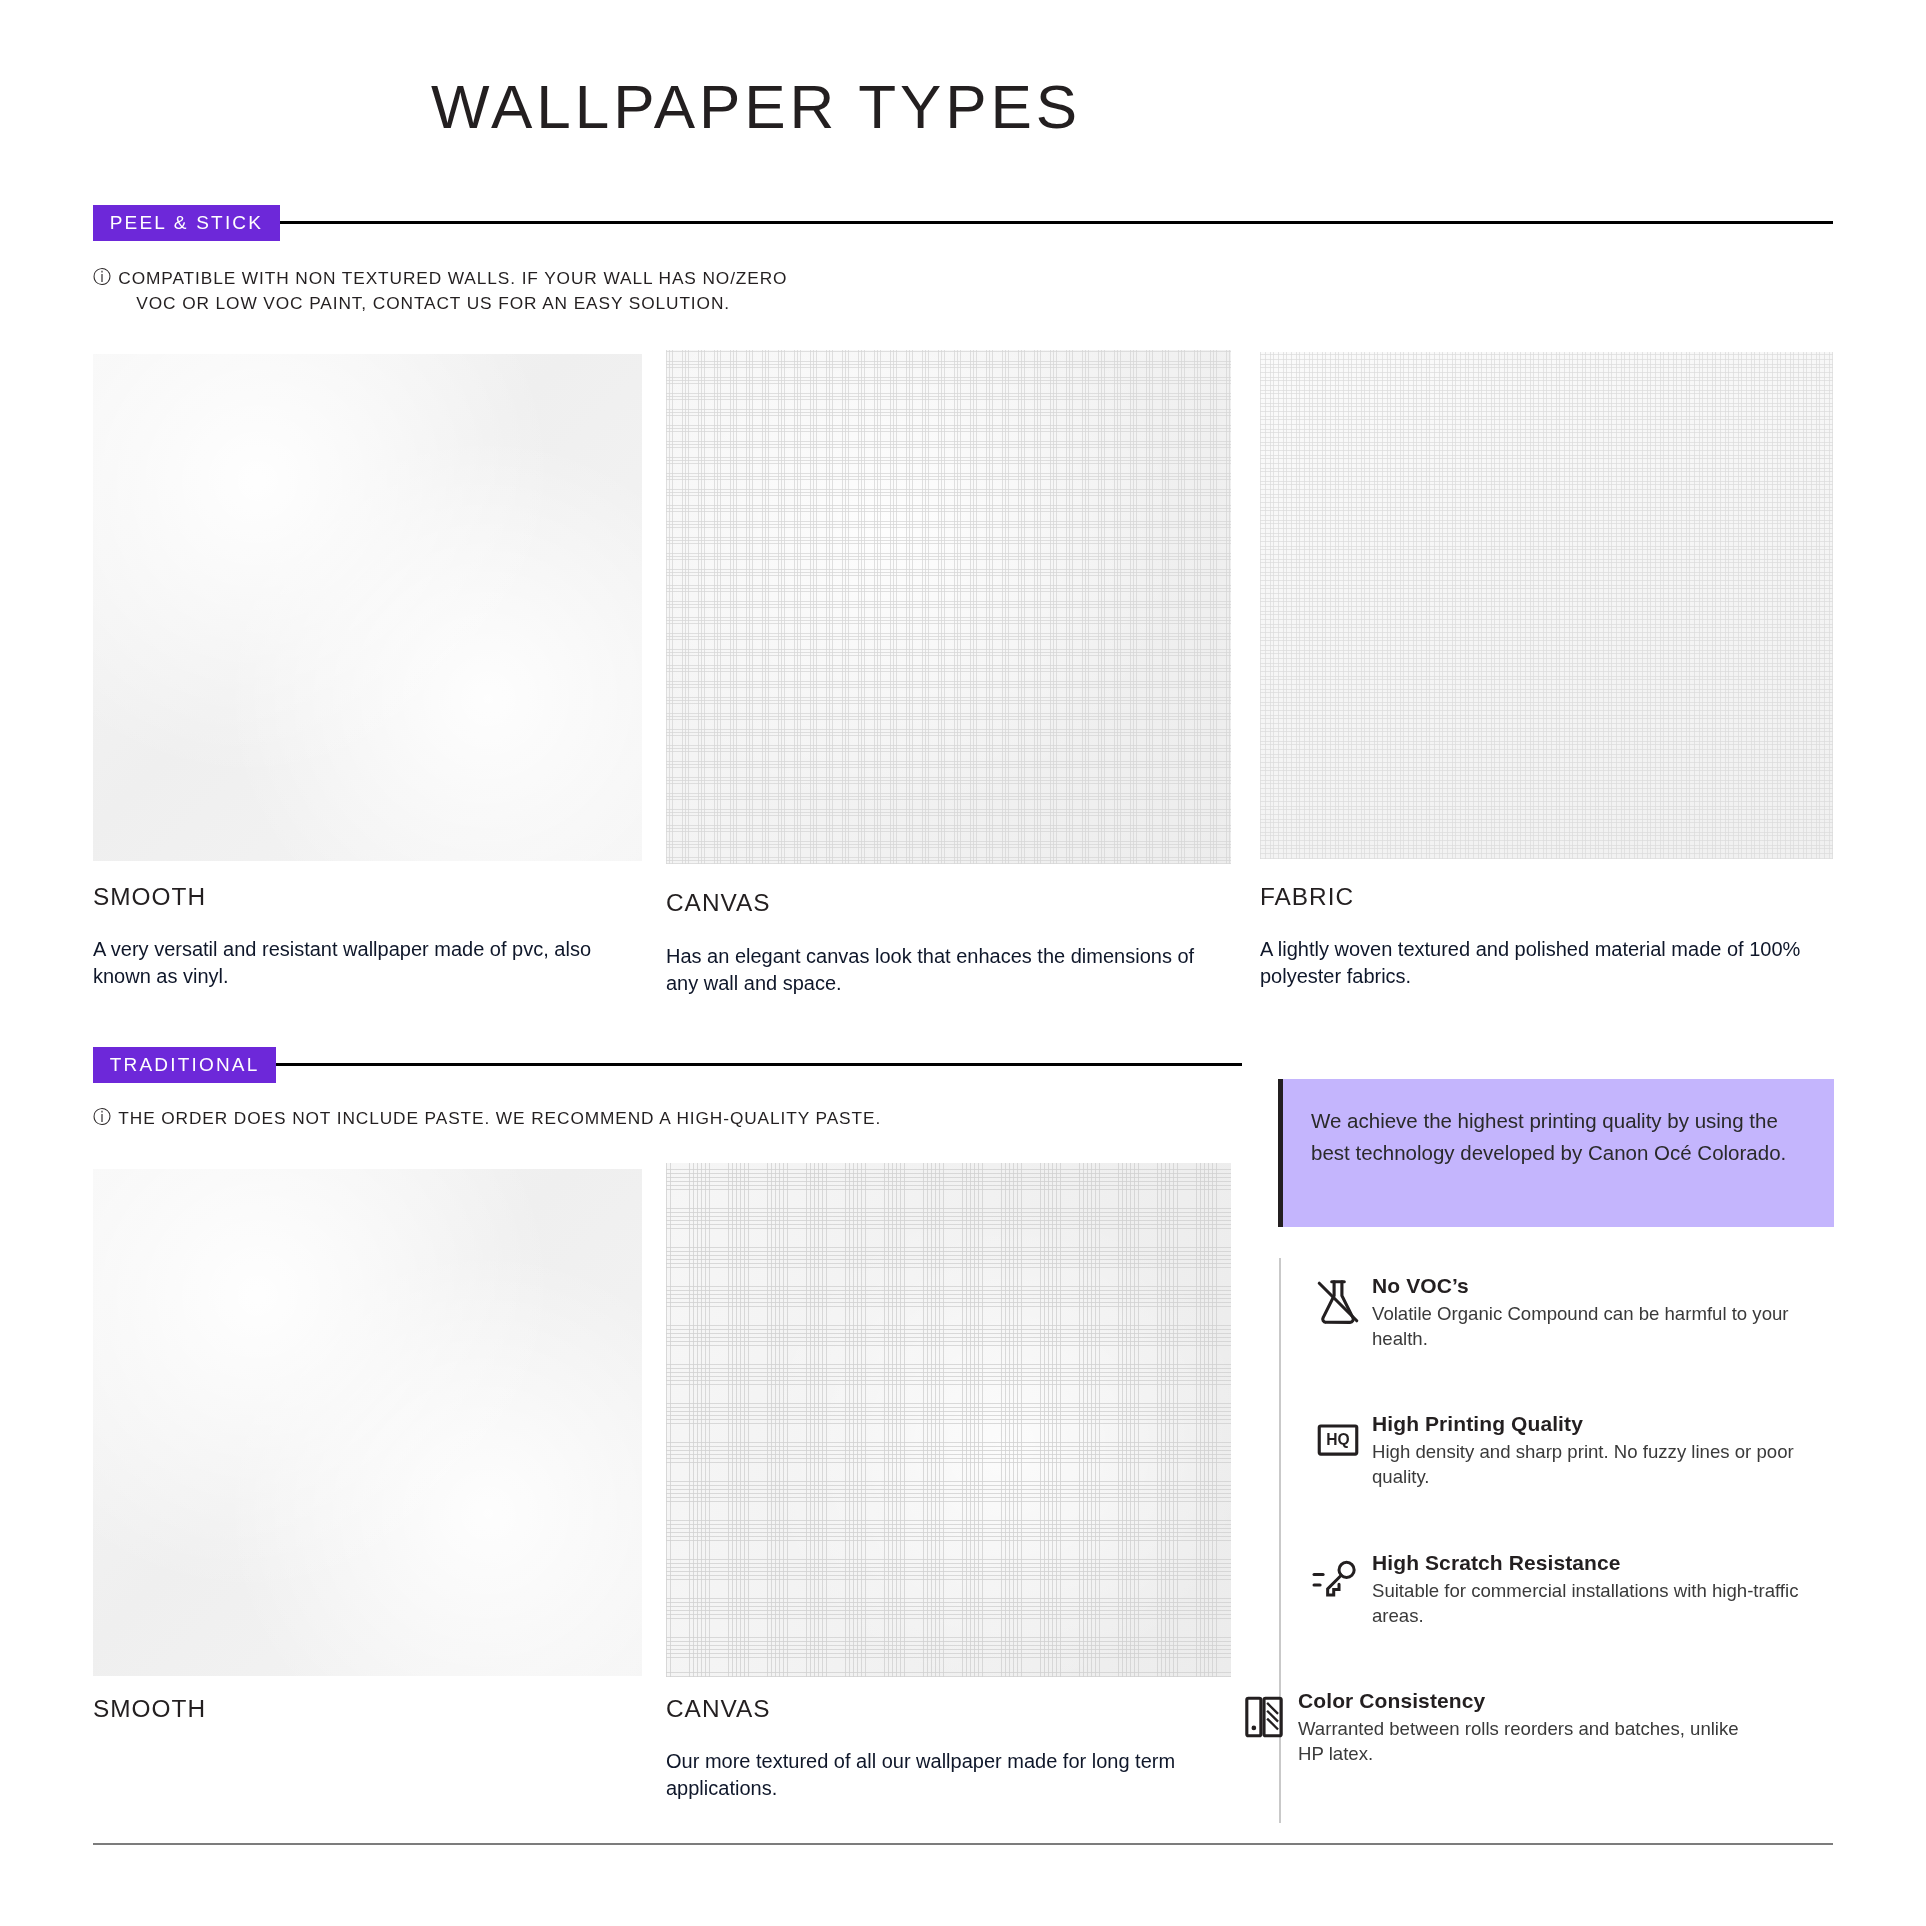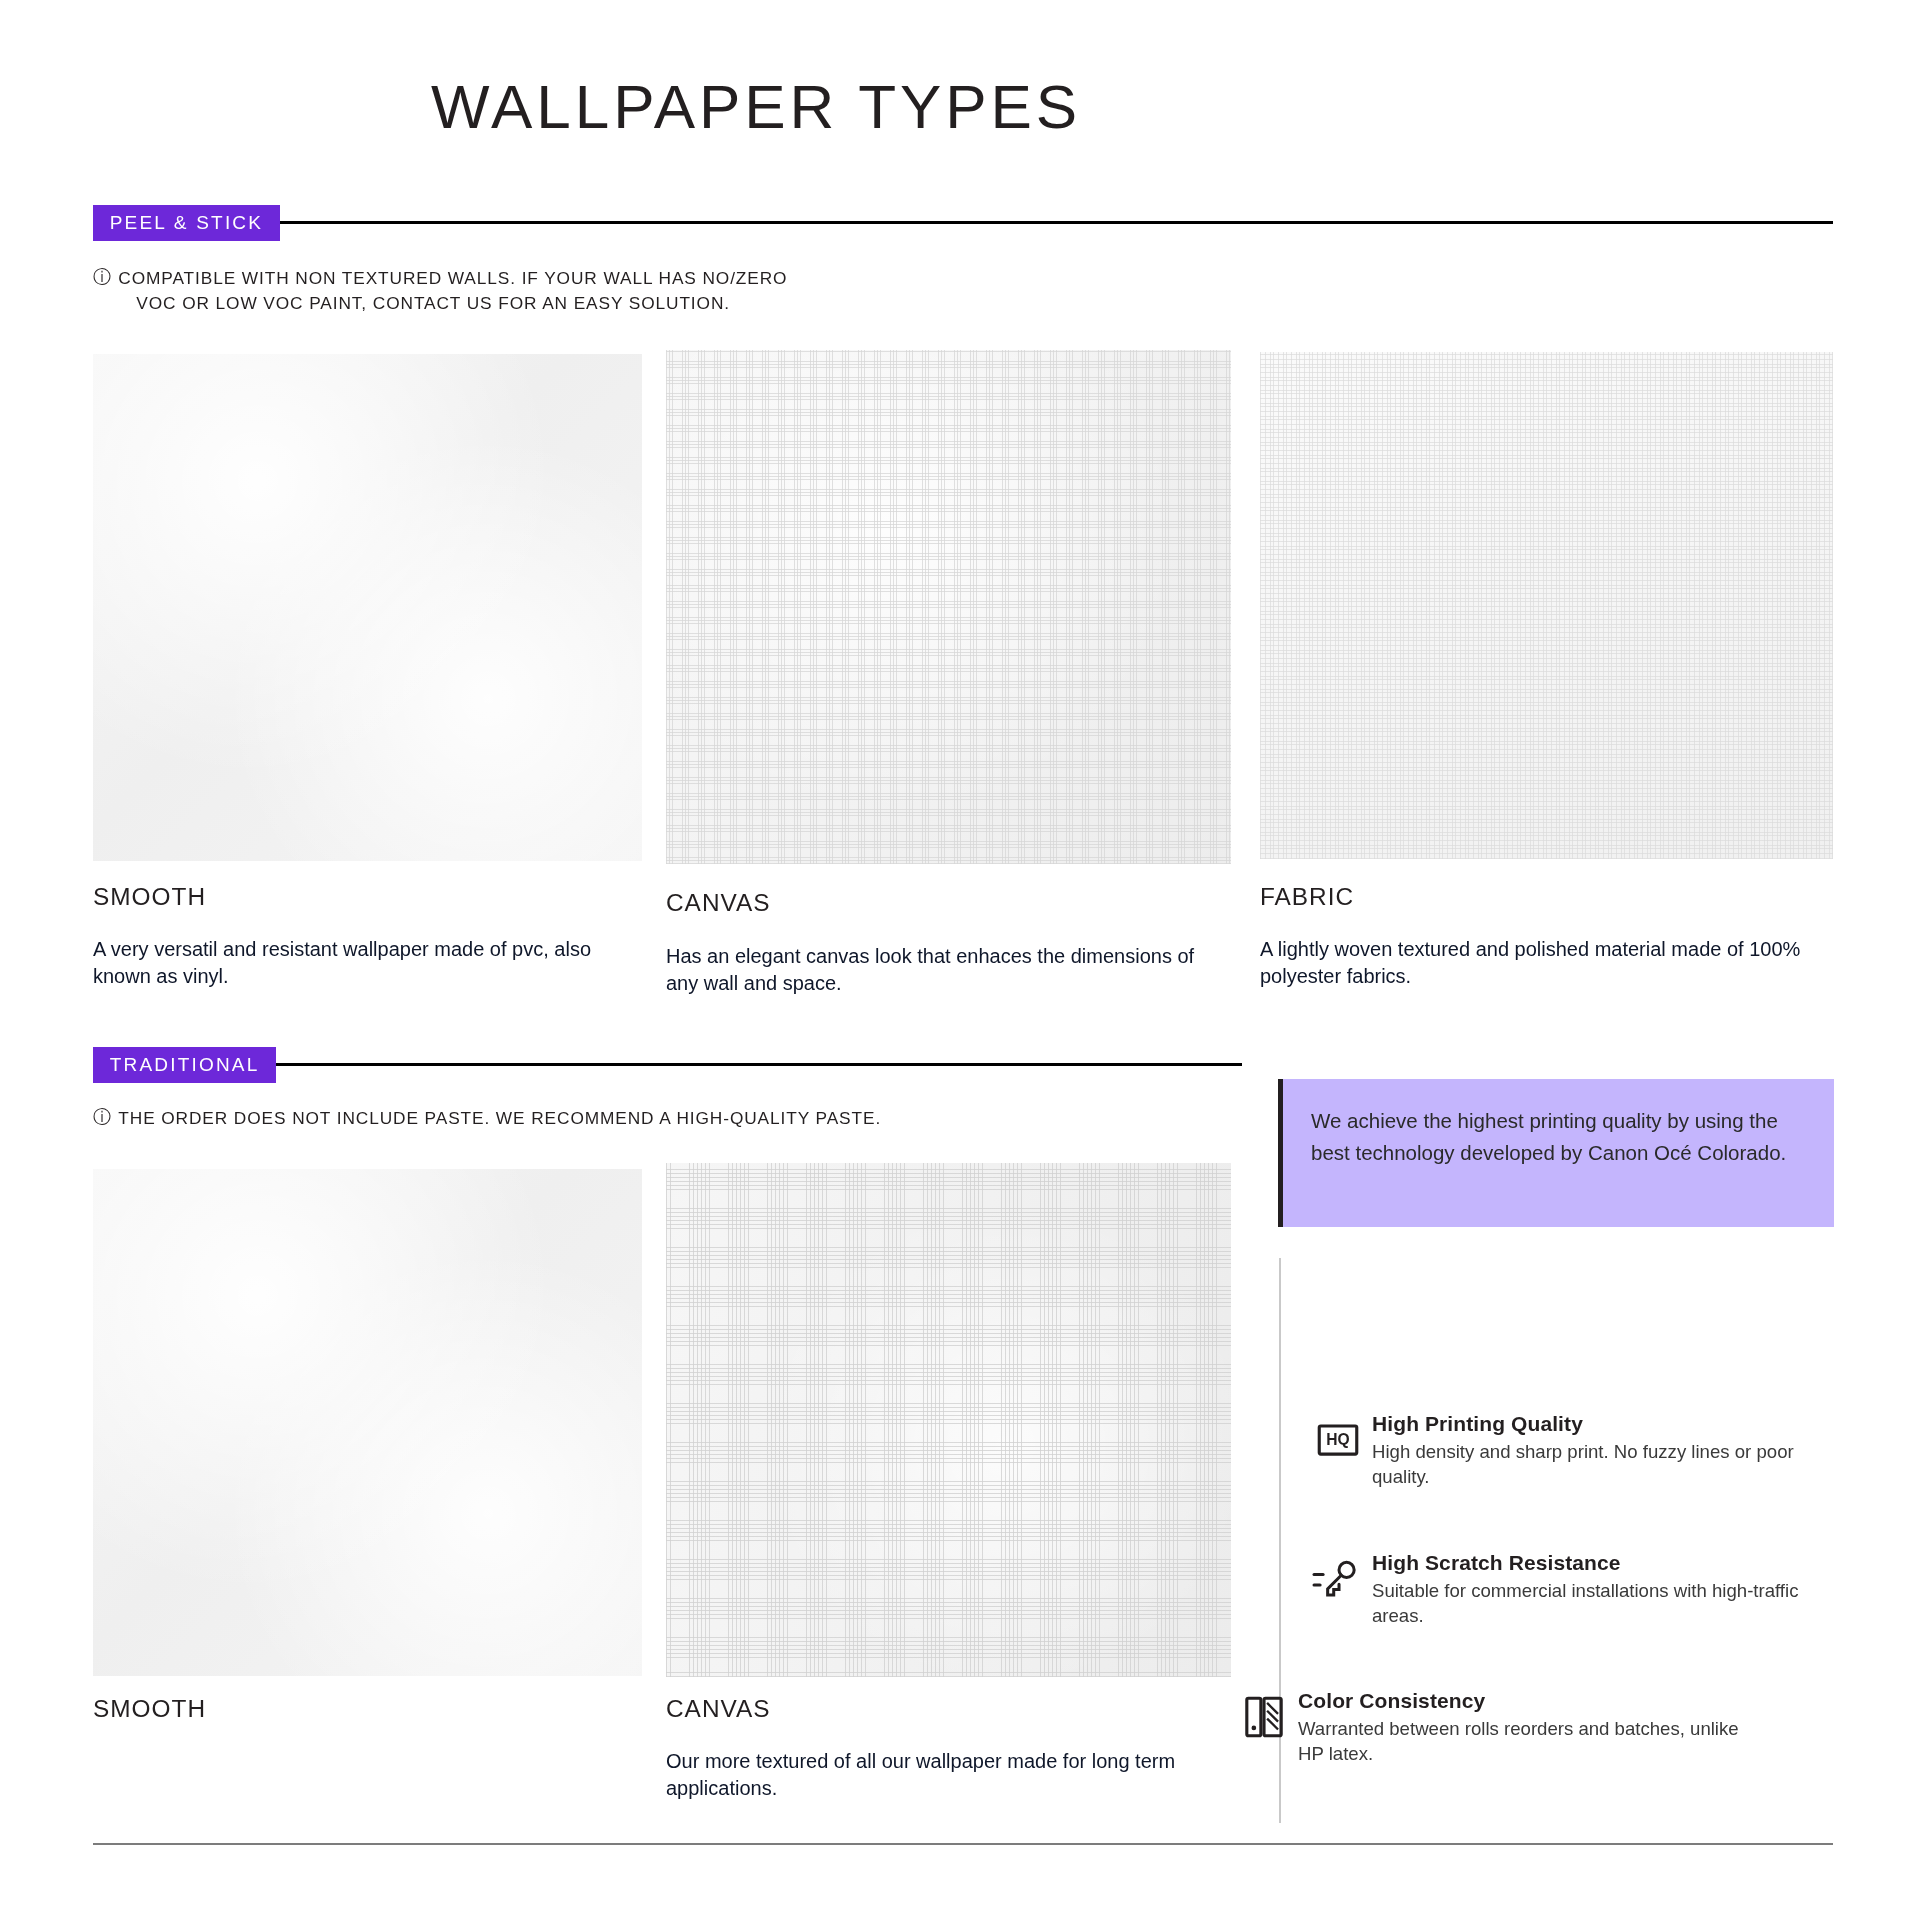--- a/index.html
+++ b/index.html
@@ -229,20 +229,33 @@
 
   <div class="card-title" style="left:666px; top:1695px;">CANVAS</div>
   <div class="card-desc" style="left:666px; top:1735px; width:565px;">Our more textured of all our wallpaper made for long term applications.</div>
 
   <div class="quality-box" style="left:1278px; top:1079px; width:556px; height:148px;">
     <p>We achieve the highest printing quality by using the best technology developed by Canon Océ Colorado.</p>
   </div>
 
   <div class="feature-divider" style="left:1279px; top:1258px; height:565px;"></div>
 
+  <div class="feature" style="left:1303px; top:1274px; width:539px;">
+    <div class="feature-icon">
+      <svg width="50" height="50" viewBox="0 0 64 64" fill="none" stroke="#231f20" stroke-width="4" stroke-linecap="round">
+        <path d="M24 6h16"></path>
+        <path d="M27 6v18L13 52a4 4 0 0 0 3.5 6h31a4 4 0 0 0 3.5-6L37 24V6"></path>
+        <path d="M8 8 L56 56"></path>
+      </svg>
+    </div>
+    <div class="feature-text">
+      <h4>No VOC’s</h4>
+      <p>Volatile Organic Compound can be harmful to your health.</p>
+    </div>
+  </div>
 
   <div class="feature" style="left:1303px; top:1412px; width:539px;">
     <div class="feature-icon">
       <svg width="50" height="50" viewBox="0 0 64 64" fill="none" stroke="#231f20" stroke-width="4">
         <rect x="8" y="14" width="48" height="36" rx="2"></rect>
         <text x="32" y="39" font-family="Liberation Sans, sans-serif" font-size="20" font-weight="bold" fill="#231f20" stroke="none" text-anchor="middle">HQ</text>
       </svg>
     </div>
     <div class="feature-text">
       <h4>High Printing Quality</h4>

